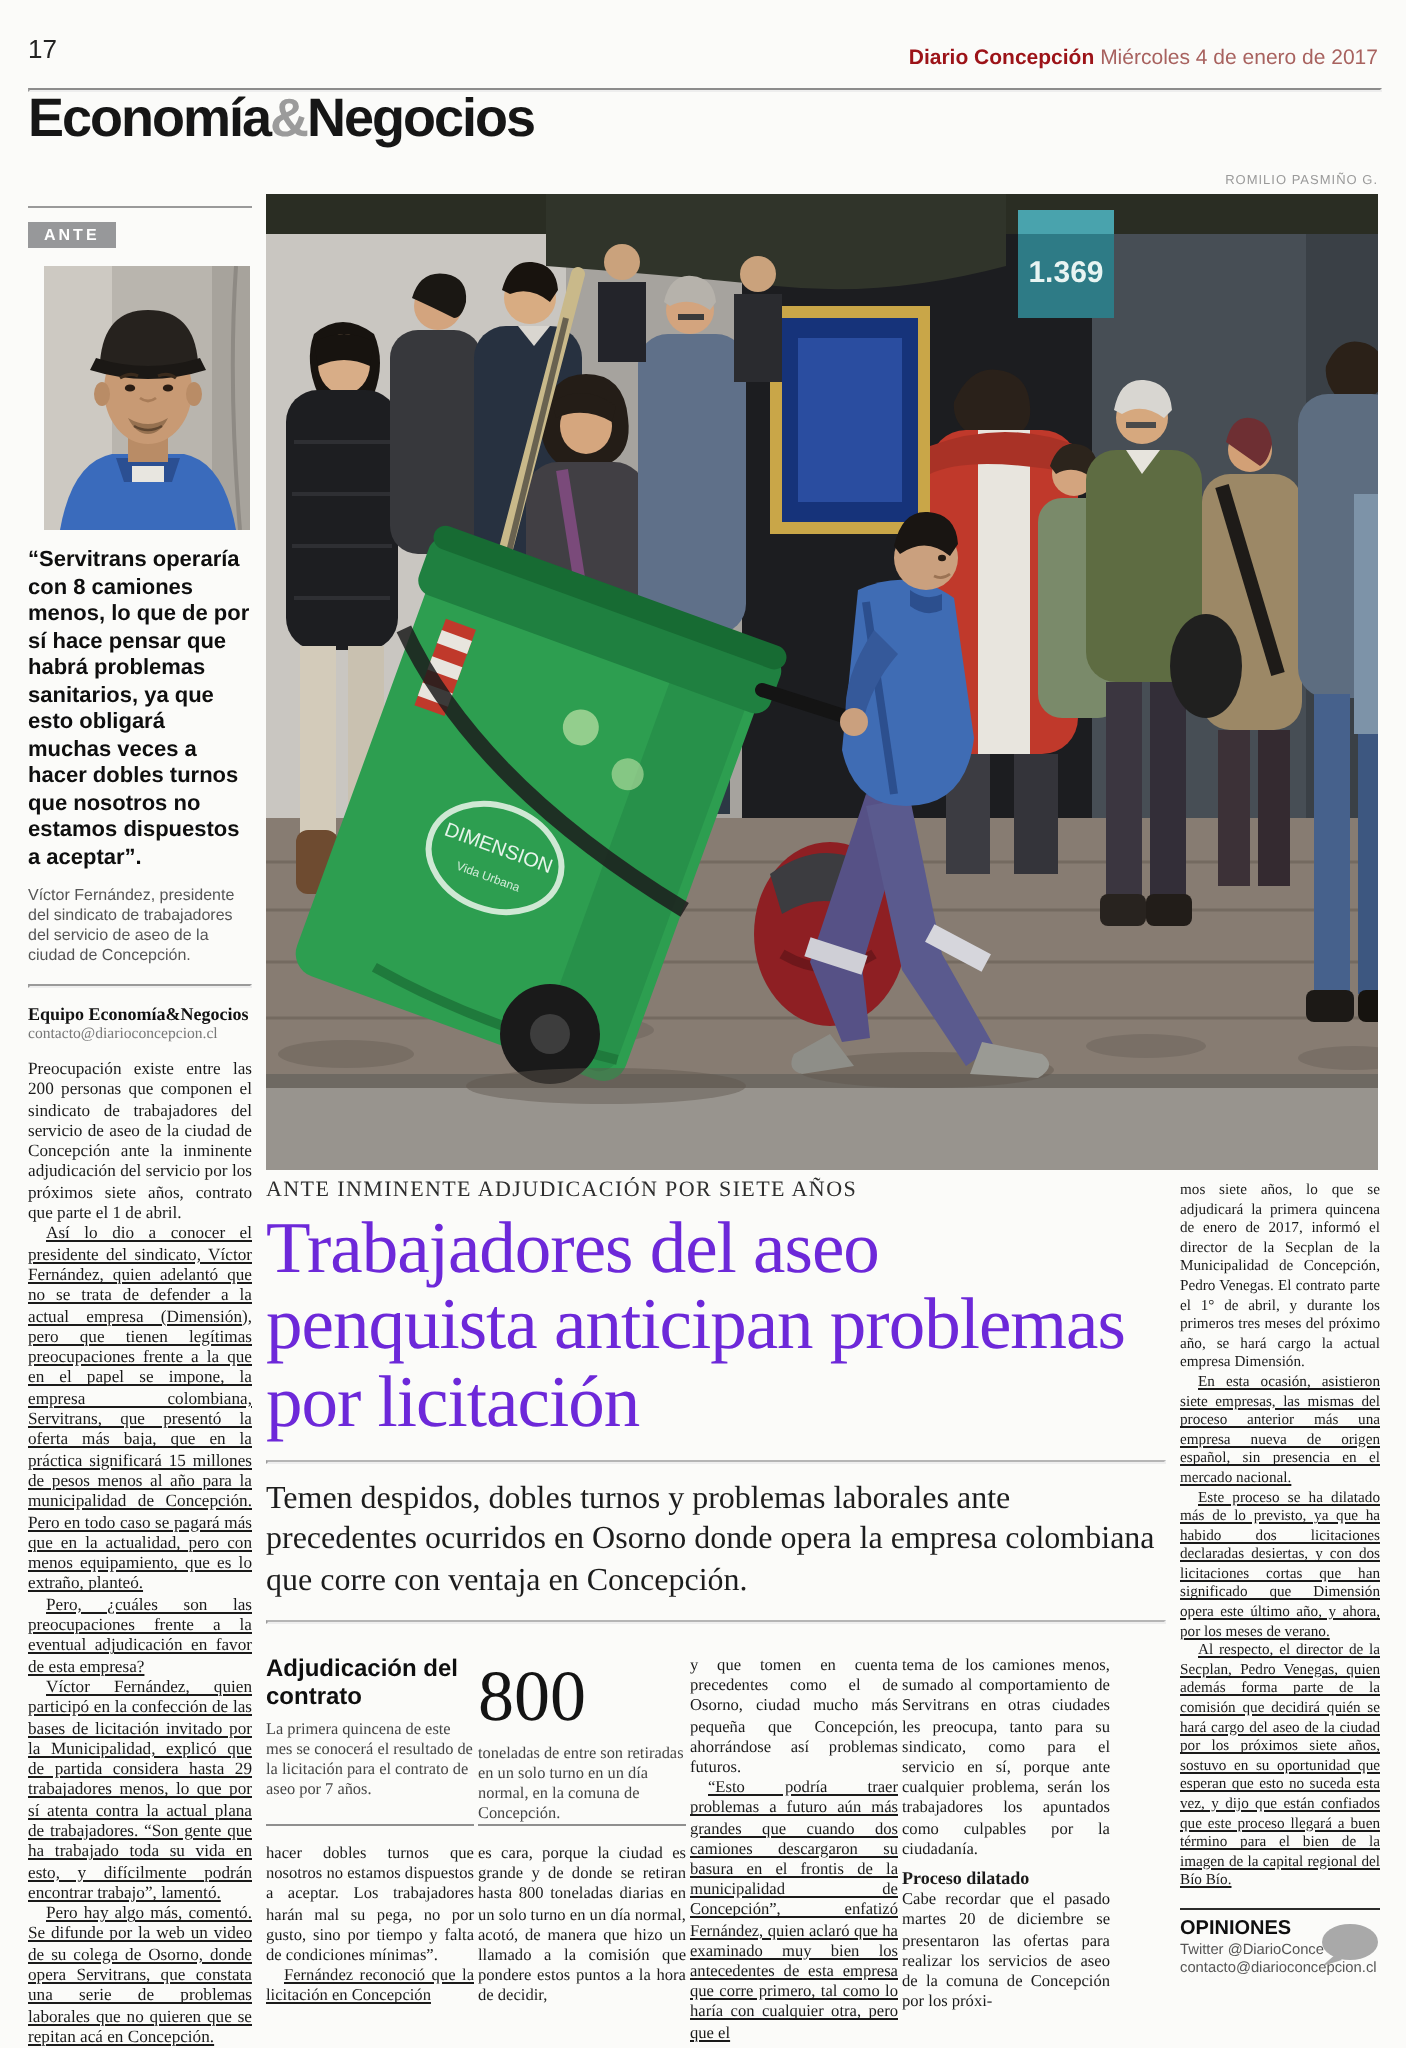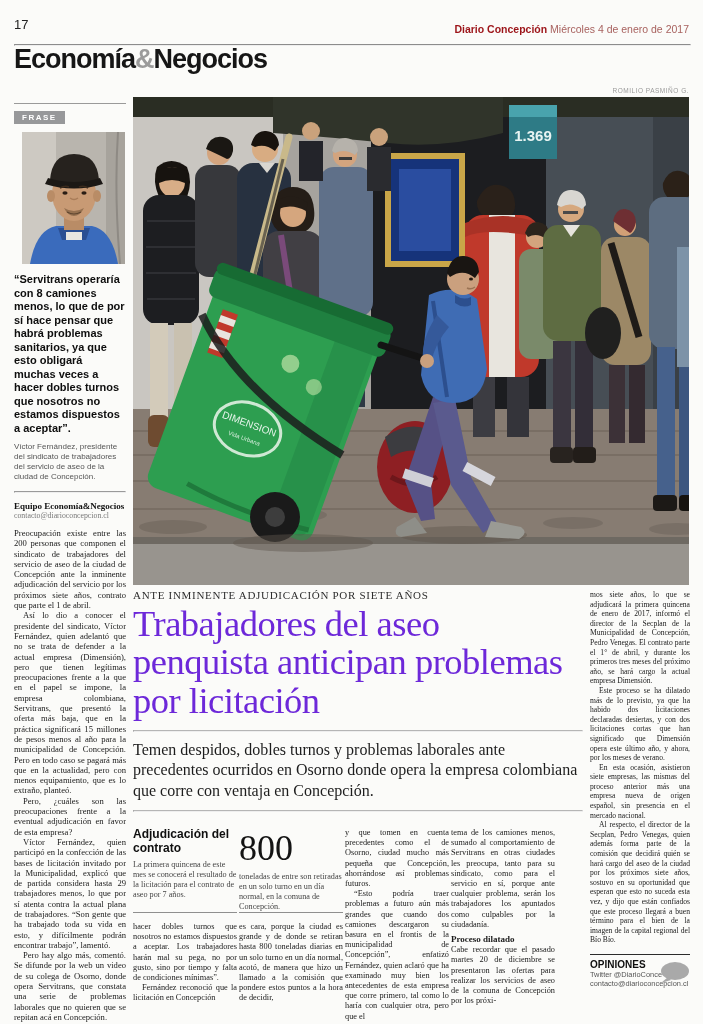--- a/index.html
+++ b/index.html
@@ -6,21 +6,21 @@
   body{
     width:703px;height:1024px;position:relative;overflow:hidden;
     background:#fbfbf9;color:#111;
     font-family:"Liberation Serif", serif;
   }
   .abs{position:absolute;}
   .sans{font-family:"Liberation Sans", sans-serif;}
   .rule{border:0;border-top:1px solid #9a9a9a;margin:0;}
   .jst{text-align:justify;}
   p{margin:0;}
-  .ind{text-indent:9px;}
+  .ind{text-indent:9px;text-decoration:underline;}
 
   
   #page-number{left:14px;top:17px;font-size:13px;color:#222;}
   #header-rule{left:14px;top:36px;width:675px;border-top:1px solid #8c8c8c;}
   #header-right{right:14px;top:23px;font-size:10.5px;color:#a8625f;}
   #header-right b{color:#9c1318;}
   #section-title{left:14px;top:44px;font-weight:bold;font-size:27px;letter-spacing:-1px;color:#161616;}
   #section-title .amp{color:#9b9b9b;font-weight:bold;}
 
   
@@ -78,21 +78,21 @@
 <div class="abs sans" id="page-number">17</div>
 <div class="abs sans" id="header-right">
   <b>Diario Concepción</b>
   <span>Miércoles 4 de enero de 2017</span>
 </div>
 <hr class="abs" id="header-rule">
 <div class="abs sans" id="section-title"><span>Economía</span><span class="amp">&amp;</span><span>Negocios</span></div>
 
 <div class="abs" id="left-rail">
   <hr class="rule">
-  <span class="sans frase-badge">FRASE</span>
+  <span class="sans frase-badge">ANTE</span>
   <div id="portrait-wrap">
     <svg width="103" height="132" viewBox="0 0 103 132">
       <rect width="103" height="132" fill="#b9b5ae"></rect>
       <rect x="0" y="0" width="34" height="132" fill="#cdc9c2"></rect>
       <rect x="84" y="0" width="19" height="132" fill="#a7a39c"></rect>
       <path d="M96,0 q-4,60 2,132" stroke="#8e8a84" stroke-width="2" fill="none"></path>
 
       <path d="M8,132 q6,-34 26,-38 h36 q20,4 26,38 z" fill="#3a6bbc"></path>
       <path d="M36,96 h32 l-4,12 h-24 z" fill="#2b4f92"></path>
       <rect x="44" y="100" width="16" height="8" fill="#e8e6e0"></rect>
@@ -330,22 +330,22 @@
 <div class="abs" id="article-head">
   <div class="kicker">ANTE INMINENTE ADJUDICACIÓN POR SIETE AÑOS</div>
   <h1 class="headline">Trabajadores del aseo penquista anticipan problemas por licitación</h1>
   <hr class="deck-rule">
   <div class="deck">Temen despidos, dobles turnos y problemas laborales ante precedentes ocurridos en Osorno donde opera la empresa colombiana que corre con ventaja en Concepción.</div>
   <hr class="deck-rule-bottom">
 </div>
 
 <div class="abs jst" id="col-e">
   <p>mos siete años, lo que se adjudicará la primera quincena de enero de 2017, informó el director de la Secplan de la Municipalidad de Concepción, Pedro Venegas. El contrato parte el 1° de abril, y durante los primeros tres meses del próximo año, se hará cargo la actual empresa Dimensión.</p>
+  <p class="ind">En esta ocasión, asistieron siete empresas, las mismas del proceso anterior más una empresa nueva de origen español, sin presencia en el mercado nacional.</p>
   <p class="ind">Este proceso se ha dilatado más de lo previsto, ya que ha habido dos licitaciones declaradas desiertas, y con dos licitaciones cortas que han significado que Dimensión opera este último año, y ahora, por los meses de verano.</p>
-  <p class="ind">En esta ocasión, asistieron siete empresas, las mismas del proceso anterior más una empresa nueva de origen español, sin presencia en el mercado nacional.</p>
   <p class="ind">Al respecto, el director de la Secplan, Pedro Venegas, quien además forma parte de la comisión que decidirá quién se hará cargo del aseo de la ciudad por los próximos siete años, sostuvo en su oportunidad que esperan que esto no suceda esta vez, y dijo que están confiados que este proceso llegará a buen término para el bien de la imagen de la capital regional del Bío Bío.</p>
 </div>
 
 <div class="abs" id="cols-mid">
   <div class="col">
     <div class="box">
       <div class="sans fact-title">Adjudicación del contrato</div>
       <div class="fact-text">La primera quincena de este mes se conocerá el resultado de la licitación para el contrato de aseo por 7 años.</div>
     </div>
     <div class="col-body jst">

